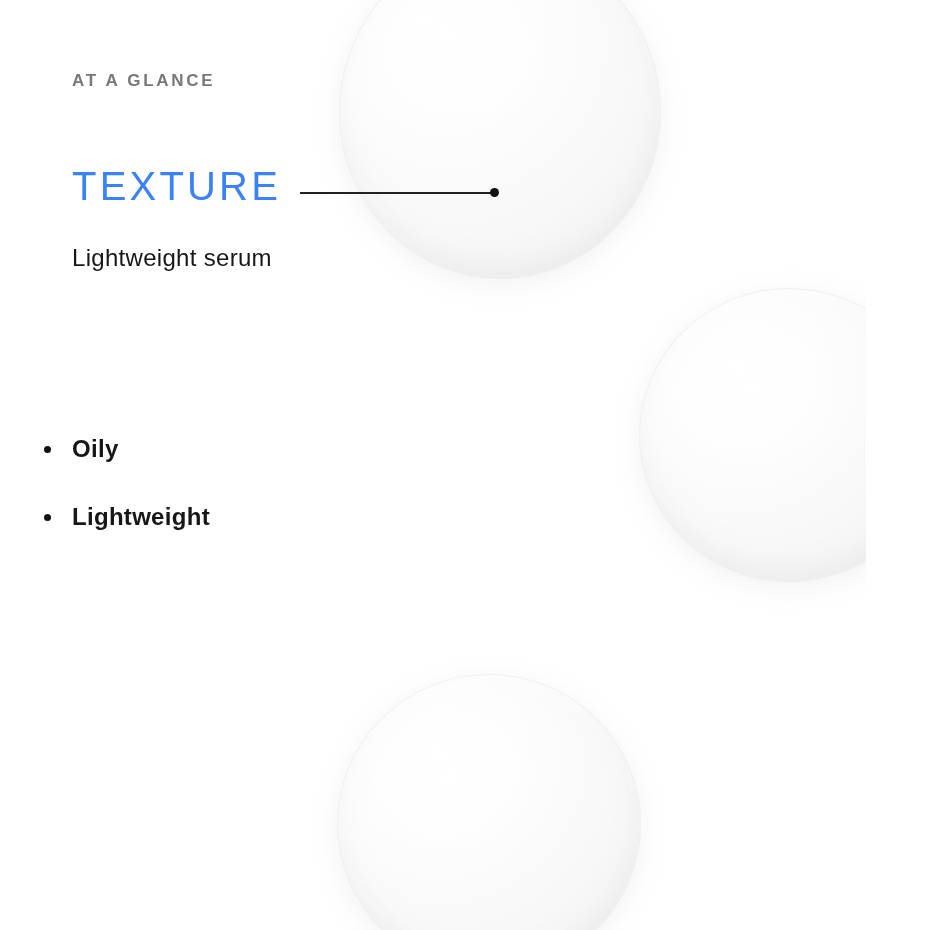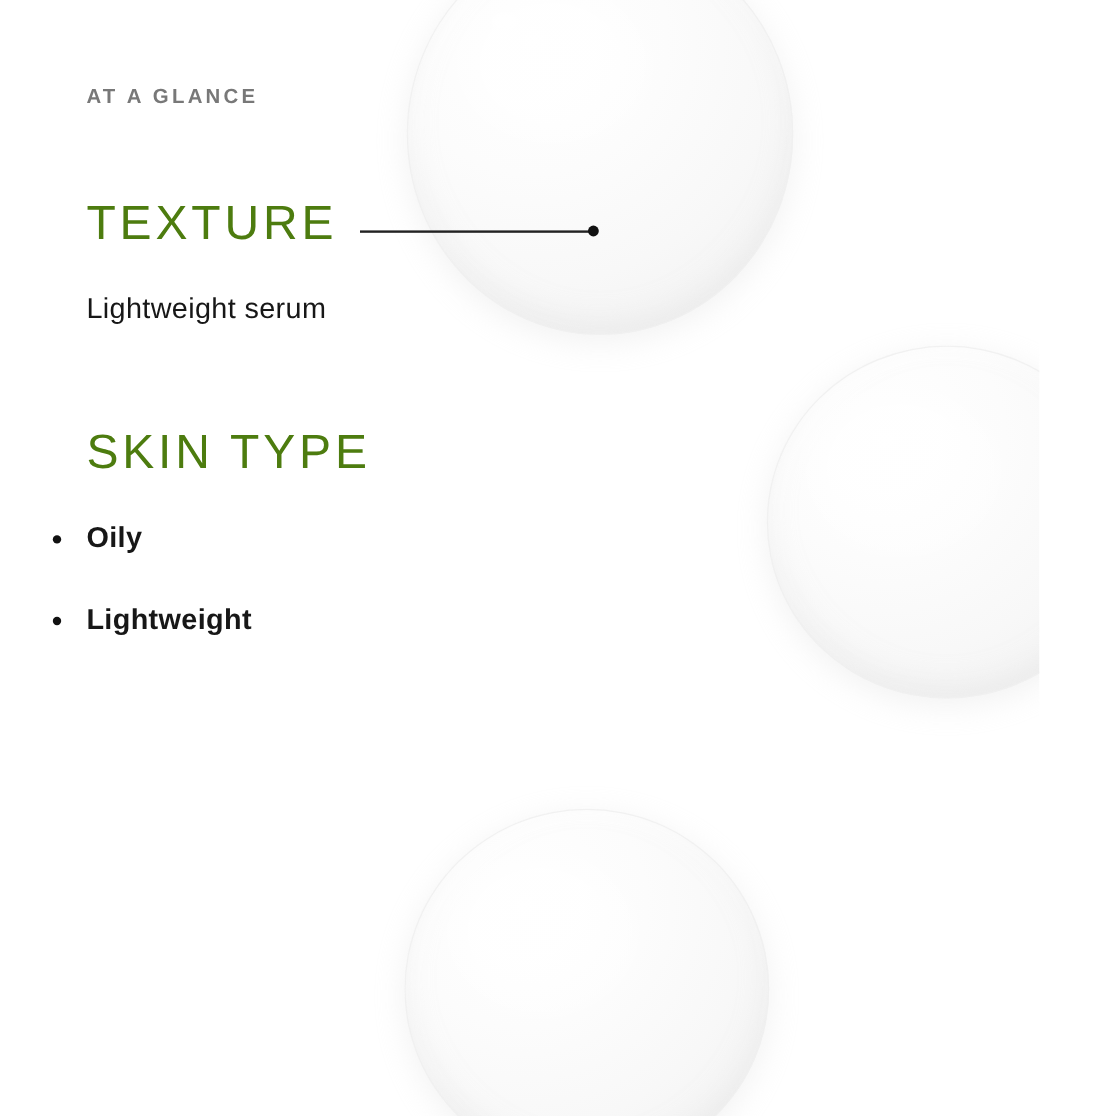--- a/index.html
+++ b/index.html
@@ -127,21 +127,21 @@
     color: #787878;
     line-height: 1;
   }
 
   .section-heading {
     position: absolute;
     left: 72px;
     font-size: 40px;
     font-weight: 300;
     letter-spacing: 3.2px;
-    color: #4d7c0f;
+    color: #3b82f6;
     line-height: 1;
     white-space: nowrap;
   }
 
   #heading-texture { top: 166px; }
   #heading-skin-type { top: 357px; }
 
   .body-text {
     position: absolute;
     left: 72px;
@@ -237,21 +237,20 @@
 
     <div class="section-heading" id="heading-texture">TEXTURE</div>
 
     <div class="connector">
       <div class="line"></div>
       <div class="dot"></div>
     </div>
 
     <div class="body-text" id="texture-value">Lightweight serum</div>
 
-    <div class="section-heading" id="heading-skin-type">SKIN TYPE</div>
 
     <ul class="bullet-list">
       <li>
         <span class="marker"></span>
         <span>Oily</span>
       </li>
       <li>
         <span class="marker"></span>
         <span>Lightweight</span>
       </li>

